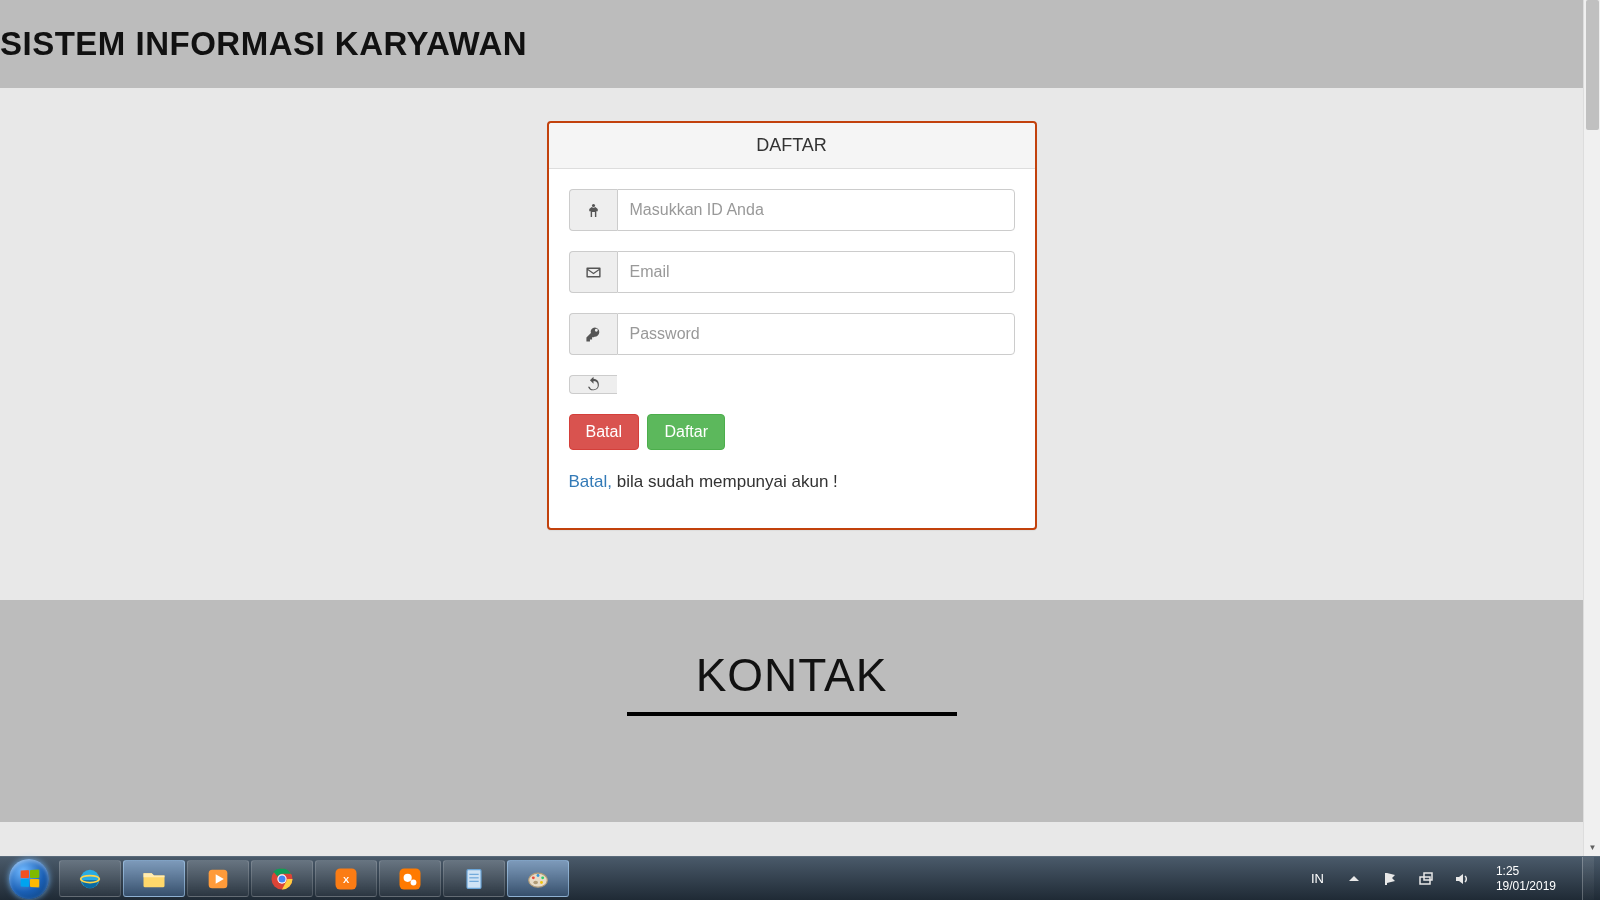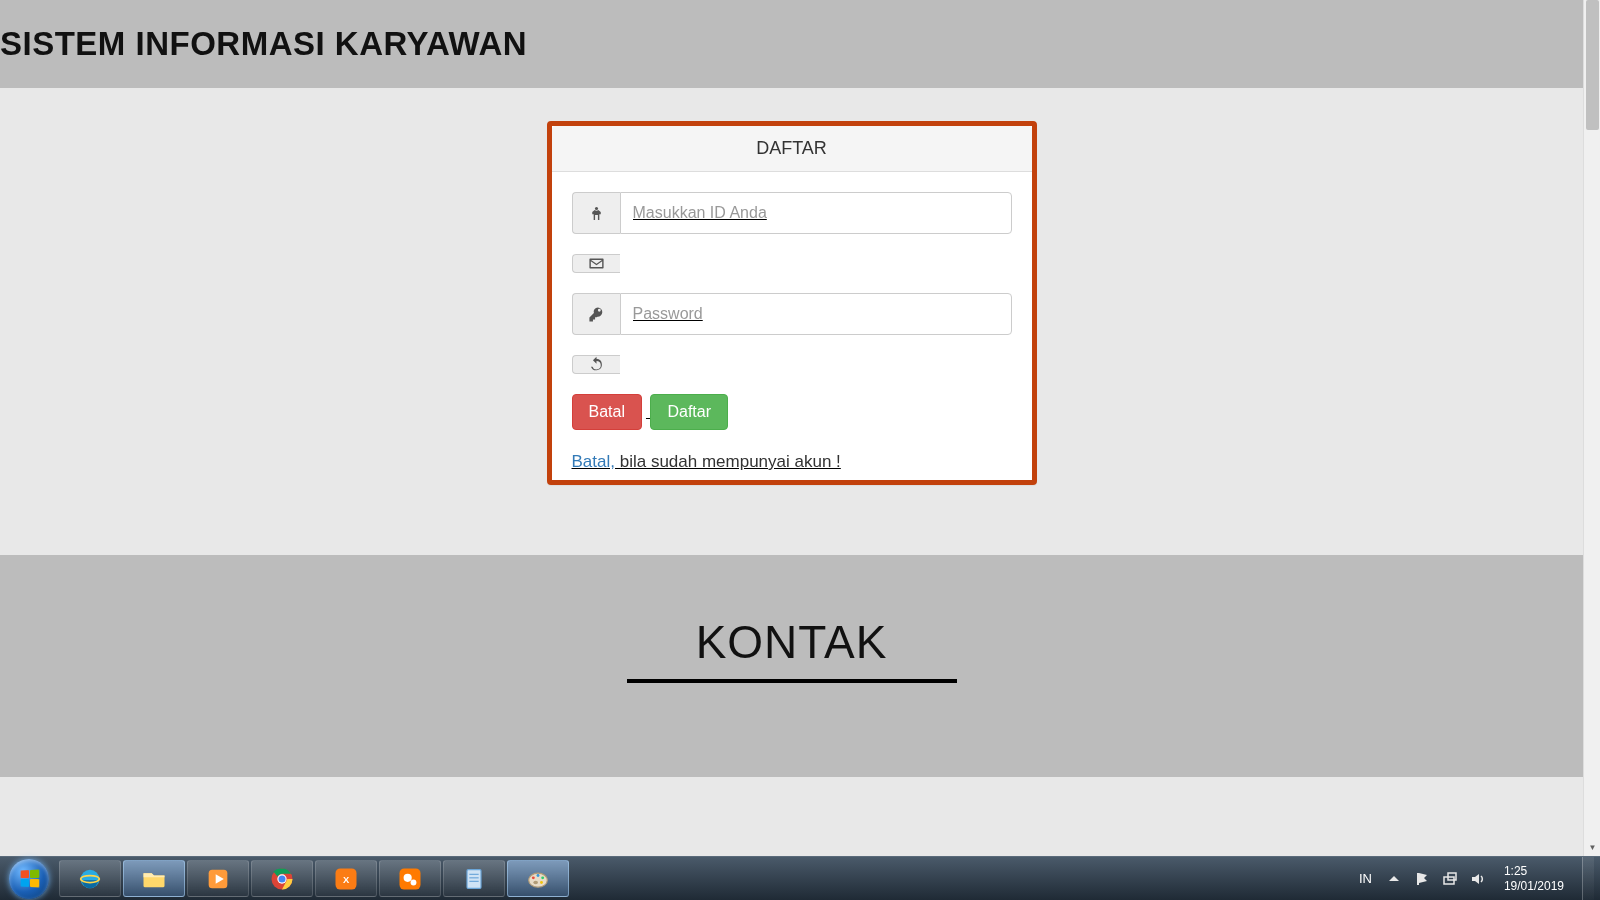--- a/index.html
+++ b/index.html
@@ -64,36 +64,35 @@
       background: #e8e8e8;
       padding-top: 33px;
       padding-bottom: 70px;
       width: calc(100% - 17px);
       display: flex;
       justify-content: center;
     }
     .panel {
       width: 490px;
       background: #fff;
-      border: 5px solid #c2410c;
+      border: 2px solid #c2410c;
       border-radius: 4px;
       box-shadow: 0 1px 1px rgba(0,0,0,0.05);
     }
     .panel-heading {
       background: #f5f5f5;
       border-bottom: 1px solid #ddd;
       border-radius: 4px 4px 0 0;
       text-align: center;
       padding: 12px 15px;
       font-size: 18px;
       color: #333;
     }
     .panel-body {
-      padding: 20px 20px 8px 20px;
-      text-decoration: underline;
+      padding: 20px 20px 36px 20px;
     }
 
     .input-group {
       display: flex;
       margin-bottom: 20px;
     }
     .input-group-addon {
       width: 48px;
       background: #eee;
       border: 1px solid #ccc;
@@ -138,21 +137,21 @@
     .login-link { color: #337ab7; cursor: pointer; }
 
     
     .footer-band {
       background: #bcbcbc;
       width: calc(100% - 17px);
       height: 222px;
       display: flex;
       flex-direction: column;
       align-items: center;
-      padding-top: 60px;
+      padding-top: 48px;
       position: relative;
       overflow: hidden;
     }
     .footer-title {
       font-size: 46px;
       font-weight: 400;
       color: #111;
       letter-spacing: 1px;
     }
     .footer-underline {
@@ -227,21 +226,21 @@
       background: linear-gradient(to bottom, rgba(170,210,255,0.55), rgba(90,140,200,0.35));
       border-color: rgba(180,220,255,0.5);
     }
     .task-item svg, .task-item .ticon { width: 28px; height: 28px; }
 
     .systray {
       margin-left: auto;
       display: flex;
       align-items: center;
       padding-right: 6px;
-      gap: 12px;
+      gap: 20px;
       color: #fff;
       font-size: 12px;
     }
     .systray .lang { font-size: 13px; margin-right: 2px; }
     .systray .tray-icon { width: 16px; height: 16px; display:flex; align-items:center; justify-content:center; }
     .systray .tray-icon svg { width:16px; height:16px; fill:#e8e8e8; }
     .clock { text-align: left; line-height: 1.2; margin-left: 6px; }
     .show-desktop {
       width: 12px;
       height: 100%;
@@ -272,20 +271,21 @@
         </span>
         <input class="form-control" type="text" placeholder="Masukkan ID Anda" style="">
       </div>
 
       <div class="input-group">
         <span class="input-group-addon">
           <svg viewBox="0 0 24 24">
               <path d="M3 5h18a1 1 0 0 1 1 1v12a1 1 0 0 1-1 1H3a1 1 0 0 1-1-1V6a1 1 0 0 1 1-1zm1.4 2 7.6 5.4L19.6 7H4.4zM20 8.9l-8 5.7-8-5.7V17h16V8.9z"></path>
             </svg>
         </span>
+        <input class="form-control" type="text" placeholder="Email" style="">
       </div>
 
       <div class="input-group">
         <span class="input-group-addon">
           <svg viewBox="0 0 24 24">
               <path d="M14 2a6 6 0 0 0-5.65 8L2 16.35V22h5v-3h3v-3h2.35l1-1A6 6 0 1 0 14 2zm2 6a2 2 0 1 1 0-4 2 2 0 0 1 0 4z"></path>
             </svg>
         </span>
         <input class="form-control" type="password" placeholder="Password" style="">
       </div>

